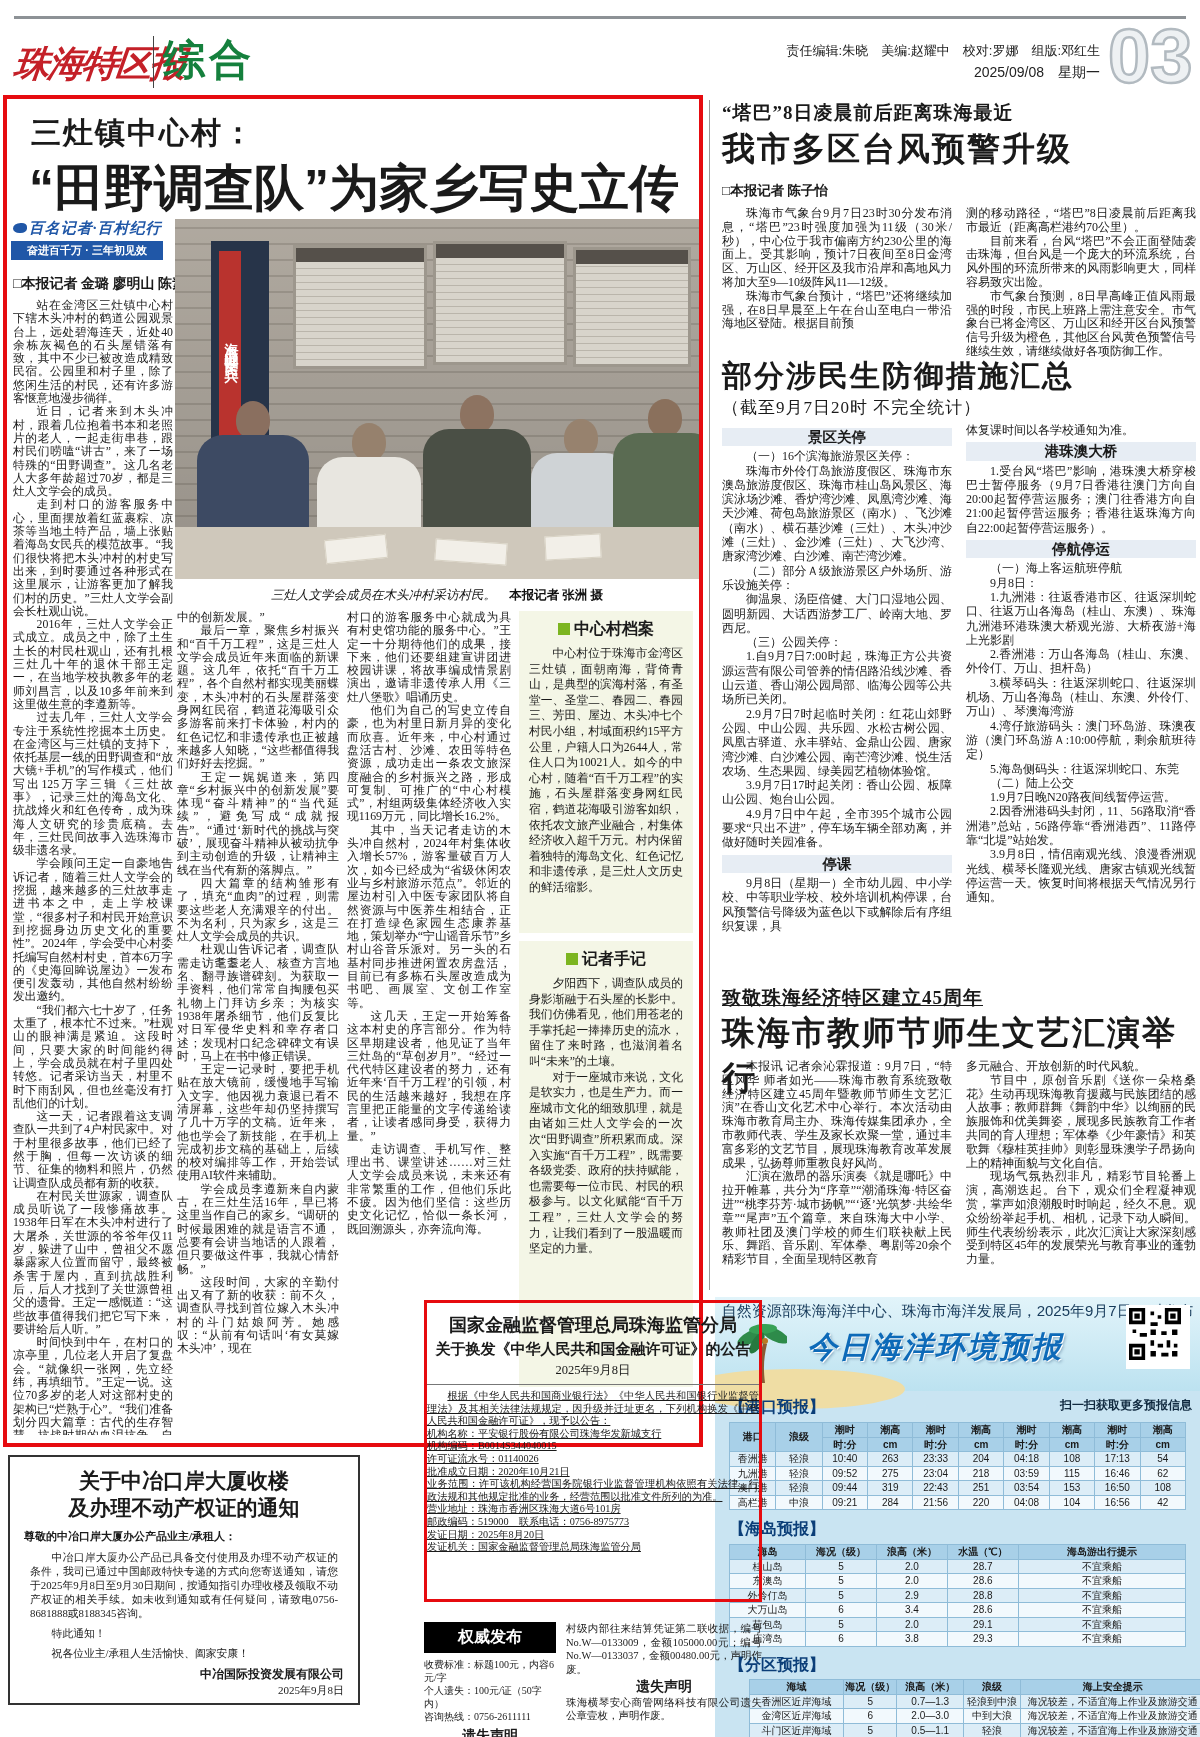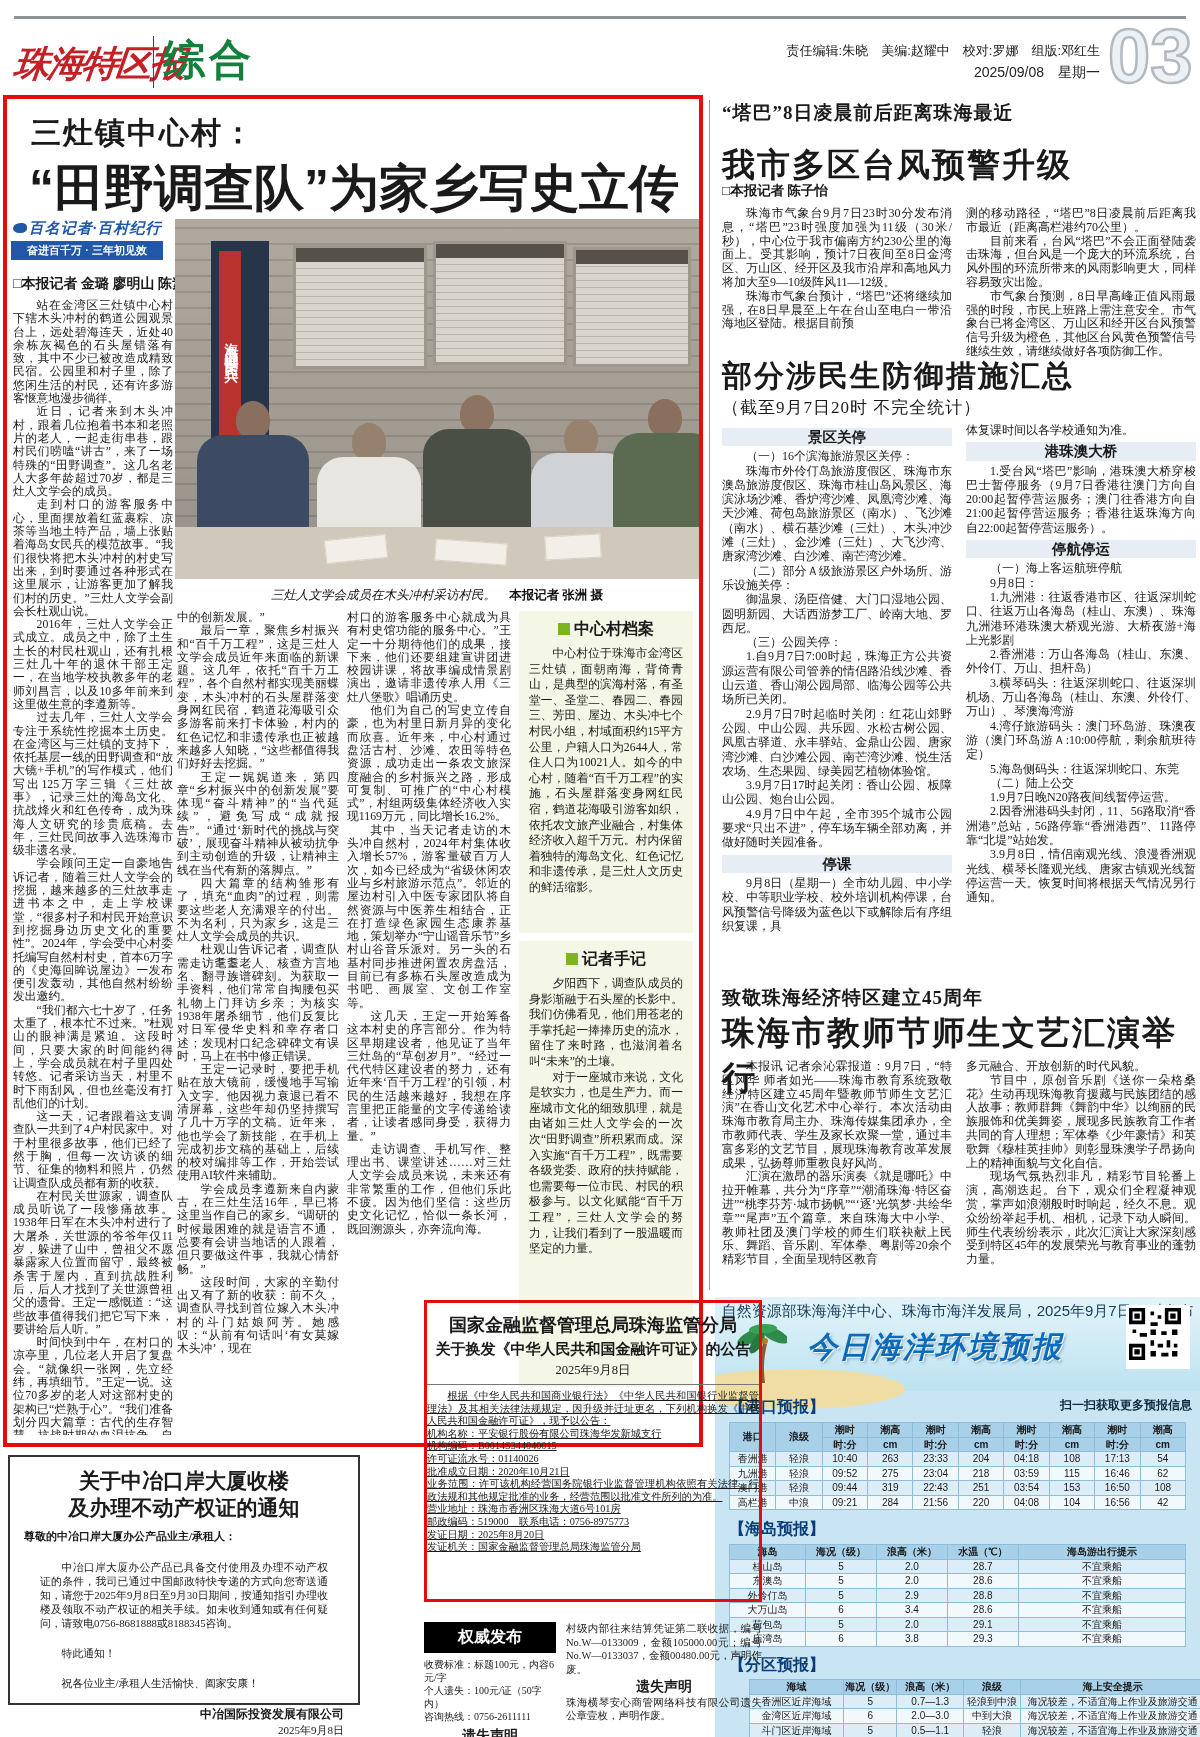--- a/index.html
+++ b/index.html
@@ -80,21 +80,21 @@
   .mtbl tbody tr:nth-child(odd){background:#dcedf7;}
   .mtbl tbody tr:nth-child(even){background:#f2f9fd;}
   .port th:nth-child(1),.port th:nth-child(2){width:9.5%;}
   .island th:nth-child(1){width:16%;}.island th:nth-child(5){width:36%;}
   .zone th:nth-child(1){width:20%;}.zone th:nth-child(2){width:11%;}.zone th:nth-child(3){width:14%;}.zone th:nth-child(5){width:40%;}
   
   .notice{left:8px;top:1455px;width:352px;height:250px;border:2px solid #333;padding:10px 14px;box-sizing:border-box;}
   .n-title{text-align:center;font-size:21px;font-weight:bold;line-height:27px;}
   .n-salut{font-size:11px;font-weight:bold;margin-top:8px;}
   .n-body{font-size:10.8px;line-height:14px;text-align:justify;}
-  .n-body p{margin:16px;text-indent:2em;}
+  .n-body p{margin:6px;text-indent:2em;}
   .n-sign{text-align:right;font-size:12px;font-weight:bold;margin-top:6px;}
   .n-date{text-align:right;font-size:11px;}
   .finance{left:424px;top:1300px;width:338px;height:302px;border:3px solid #e60b0f;padding:10px 0;box-sizing:border-box;}
   .f-org{text-align:center;font-size:18px;font-weight:bold;font-family:"Liberation Sans",sans-serif;}
   .f-title{text-align:center;font-size:15px;font-weight:bold;margin-top:3px;font-family:"Liberation Sans",sans-serif;}
   .f-date{text-align:center;font-size:12.5px;margin-top:3px;}
   .f-hr{border-top:1px solid #777;margin:5px 0;}
   .f-body{font-size:10.2px;line-height:12.6px;text-align:justify;text-decoration:underline;}
   .f-body p{margin:0;}
   .f-body p.intro{text-indent:2em;}
@@ -214,21 +214,21 @@
       <div class="sb-body">
           <p>夕阳西下，调查队成员的身影渐融于石头屋的长影中。我们仿佛看见，他们用苍老的手掌托起一捧捧历史的流水，留住了来时路，也滋润着名叫“未来”的土壤。</p>
           <p>对于一座城市来说，文化是软实力，也是生产力。而一座城市文化的细致肌理，就是由诸如三灶人文学会的一次次“田野调查”所积累而成。深入实施“百千万工程”，既需要各级党委、政府的扶持赋能，也需要每一位市民、村民的积极参与。以文化赋能“百千万工程”，三灶人文学会的努力，让我们看到了一股温暖而坚定的力量。</p>
         </div>
     </div>
   </div>
 
   <div class="abs vrule"></div>
 
   <div class="abs kicker2" style="left:722px;top:100px;">“塔巴”8日凌晨前后距离珠海最近</div>
-  <div class="abs headline2 sans" style="left:722px;top:127px;margin-top:16px;">我市多区台风预警升级</div>
+  <div class="abs headline2 sans" style="left:722px;top:127px;">我市多区台风预警升级</div>
   <div class="abs byline2" style="left:722px;top:182px;">□本报记者 陈子怡</div>
   <div class="abs twocol" style="left:722px;top:207px;width:474px;">
     <div class="tc" style="height:150px;">
         <p>珠海市气象台9月7日23时30分发布消息，“塔巴”23时强度加强为11级（30米/秒），中心位于我市偏南方约230公里的海面上。受其影响，预计7日夜间至8日金湾区、万山区、经开区及我市沿岸和高地风力将加大至9—10级阵风11—12级。</p>
         <p>珠海市气象台预计，“塔巴”还将继续加强，在8日早晨至上午在台山至电白一带沿海地区登陆。根据目前预</p>
       </div>
     <div class="tc cont-first" style="height:150px;">
         <p>测的移动路径，“塔巴”8日凌晨前后距离我市最近（距离高栏港约70公里）。</p>
         <p>目前来看，台风“塔巴”不会正面登陆袭击珠海，但台风是一个庞大的环流系统，台风外围的环流所带来的风雨影响更大，同样容易致灾出险。</p>
         <p>市气象台预测，8日早高峰正值风雨最强的时段，市民上班路上需注意安全。市气象台已将金湾区、万山区和经开区台风预警信号升级为橙色，其他区台风黄色预警信号继续生效，请继续做好各项防御工作。</p>
@@ -272,21 +272,21 @@
           <p>4.湾仔旅游码头：澳门环岛游、珠澳夜游（澳门环岛游Ａ:10:00停航，剩余航班待定）</p>
           <p>5.海岛侧码头：往返深圳蛇口、东莞</p>
           <p>（二）陆上公交</p>
           <p>1.9月7日晚N20路夜间线暂停运营。</p>
           <p>2.因香洲港码头封闭，11、56路取消“香洲港”总站，56路停靠“香洲港西”、11路停靠“北堤”站始发。</p>
           <p>3.9月8日，情侣南观光线、浪漫香洲观光线、横琴长隆观光线、唐家古镇观光线暂停运营一天。恢复时间将根据天气情况另行通知。</p>
         </div>
     </div>
   </div>
 
-  <div class="abs kicker2" style="left:722px;top:985px;">致敬珠海经济特区建立45周年</div>
+  <div class="abs kicker2" style="left:722px;top:985px;text-decoration:underline;">致敬珠海经济特区建立45周年</div>
   <div class="abs headline2 sans" style="left:722px;top:1011px;">珠海市教师节师生文艺汇演举行</div>
   <div class="abs twocol" style="left:722px;top:1060px;width:474px;">
     <div class="tc" style="height:232px;">
         <p>本报讯 记者余沁霖报道：9月7日，“特区风华 师者如光——珠海市教育系统致敬经济特区建立45周年暨教师节师生文艺汇演”在香山文化艺术中心举行。本次活动由珠海市教育局主办、珠海传媒集团承办，全市教师代表、学生及家长欢聚一堂，通过丰富多彩的文艺节目，展现珠海教育改革发展成果，弘扬尊师重教良好风尚。</p>
         <p>汇演在激昂的器乐演奏《就是哪吒》中拉开帷幕，共分为“序章”“潮涌珠海·特区奋进”“桃李芬芳·城市扬帆”“‘逐’光筑梦·共绘华章”“尾声”五个篇章。来自珠海大中小学、教师社团及澳门学校的师生们联袂献上民乐、舞蹈、音乐剧、军体拳、粤剧等20余个精彩节目，全面呈现特区教育</p>
       </div>
     <div class="tc cont-first" style="height:232px;">
         <p>多元融合、开放创新的时代风貌。</p>
         <p>节目中，原创音乐剧《送你一朵格桑花》生动再现珠海教育援藏与民族团结的感人故事；教师群舞《舞韵中华》以绚丽的民族服饰和优美舞姿，展现多民族教育工作者共同的育人理想；军体拳《少年豪情》和英歌舞《穆桂英挂帅》则彰显珠澳学子昂扬向上的精神面貌与文化自信。</p>
         <p>现场气氛热烈非凡，精彩节目轮番上演，高潮迭起。台下，观众们全程凝神观赏，掌声如浪潮般时时响起，经久不息。观众纷纷举起手机、相机，记录下动人瞬间。师生代表纷纷表示，此次汇演让大家深刻感受到特区45年的发展荣光与教育事业的蓬勃力量。</p>

